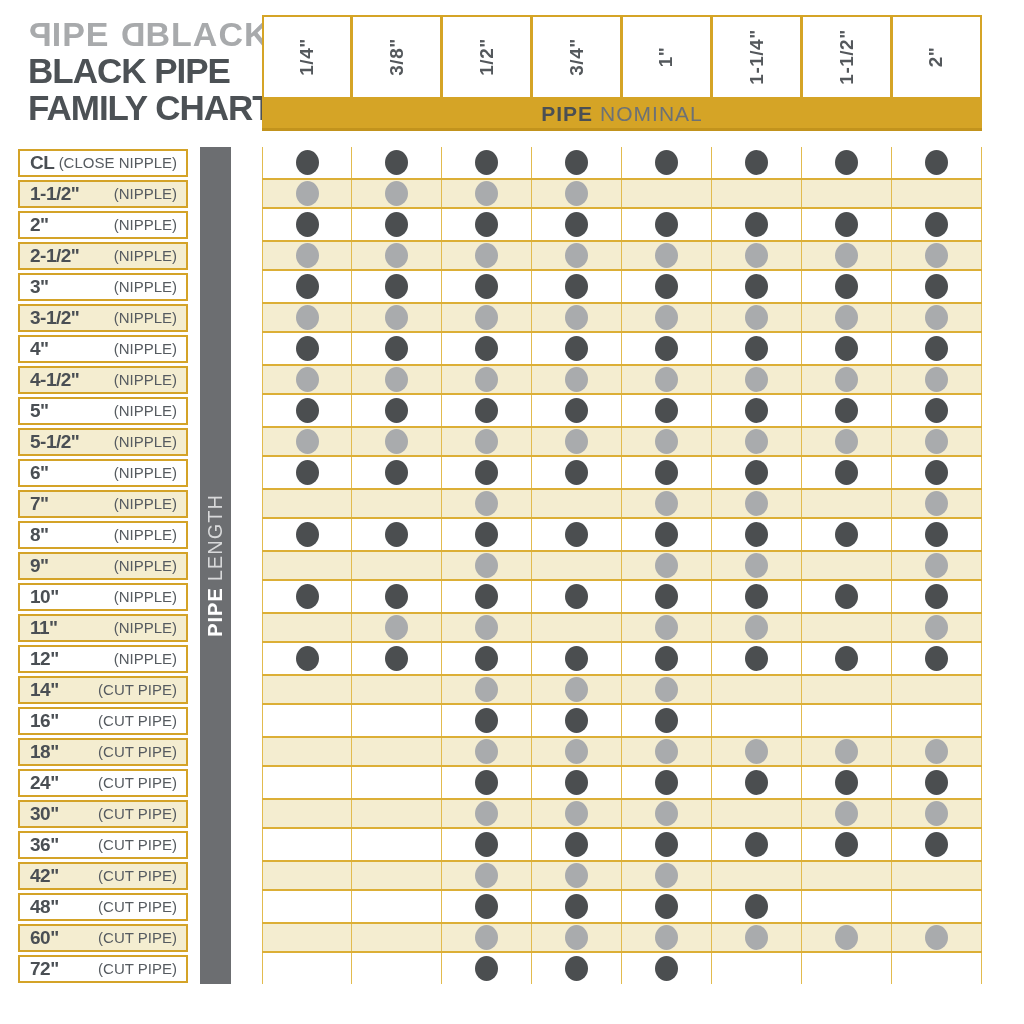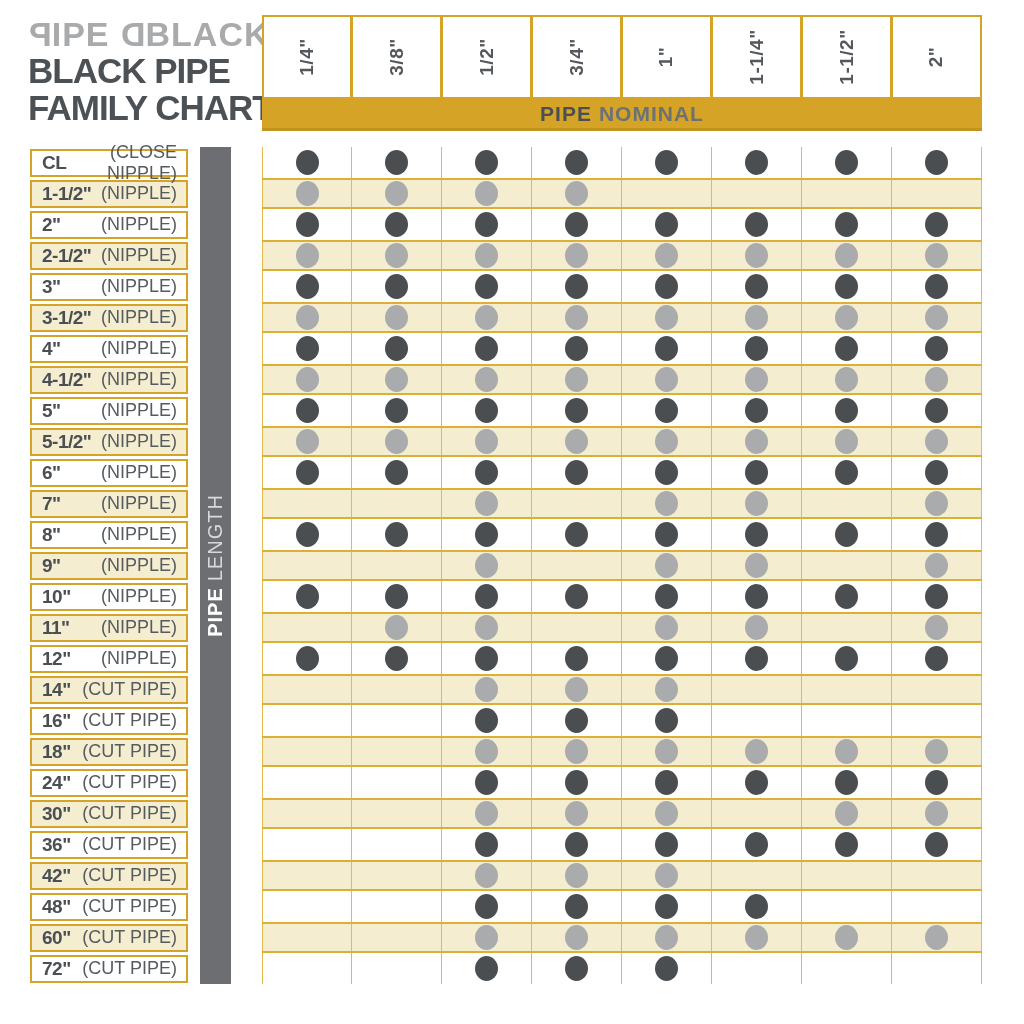--- a/index.html
+++ b/index.html
@@ -18,30 +18,30 @@
   .hcell { width:90px; height:84px; box-sizing:border-box; border:2.5px solid #d5a426; background:#ffffff;
            display:flex; align-items:center; justify-content:center; }
   .hcell + .hcell { border-left-width:1.5px; }
   .hlabel { transform:rotate(-90deg); white-space:nowrap; font-size:19px; font-weight:700; color:#54585c; letter-spacing:0.5px; }
 
   
   .banner { position:absolute; left:262px; top:99px; width:720px; height:32px; background:#d5a426;
             box-sizing:border-box; border-bottom:3px solid #c2931d;
             display:flex; align-items:center; justify-content:center; font-size:21px; letter-spacing:1px; }
   .banner .b1 { font-weight:700; color:#4a4f54; margin-right:7px; }
-  .banner .b2 { font-weight:700; color:#6c7176; }
+  .banner .b2 { font-weight:400; color:#6c7176; }
 
   
-  .labels { position:absolute; left:30px; top:147px; width:158px;text-align:right; }
+  .labels { position:absolute; left:18px; top:147px; width:170px; }
   .labelrow { height:31px; box-sizing:border-box; padding:1.5px 0; }
   .labelbox { height:28px; box-sizing:border-box; border:2px solid #d4a328; background:#ffffff;
               display:flex; align-items:center; justify-content:space-between; padding:0 9px 0 10px; }
   .labelrow.cream .labelbox { background:#f4edd0; }
   .lvalue { font-size:19px; font-weight:700; color:#4a4f54; letter-spacing:-0.5px; }
-  .ltype  { font-size:18px; font-weight:400; color:#565b60; }
+  .ltype  { font-size:15px; font-weight:400; color:#565b60; }
 
   
   .length-bar { position:absolute; left:200px; top:147px; width:31px; height:837px; background:#6c6e71;
                 display:flex; align-items:center; justify-content:center; }
   .length-bar .vtxt { transform:rotate(-90deg); white-space:nowrap; font-size:20px; letter-spacing:1px; }
   .length-bar .b1 { font-weight:700; color:#ffffff; margin-right:6px; }
   .length-bar .b2 { font-weight:400; color:#d8d9da; }
 
   
   .dots { position:absolute; left:262px; top:147px; width:720px; }

